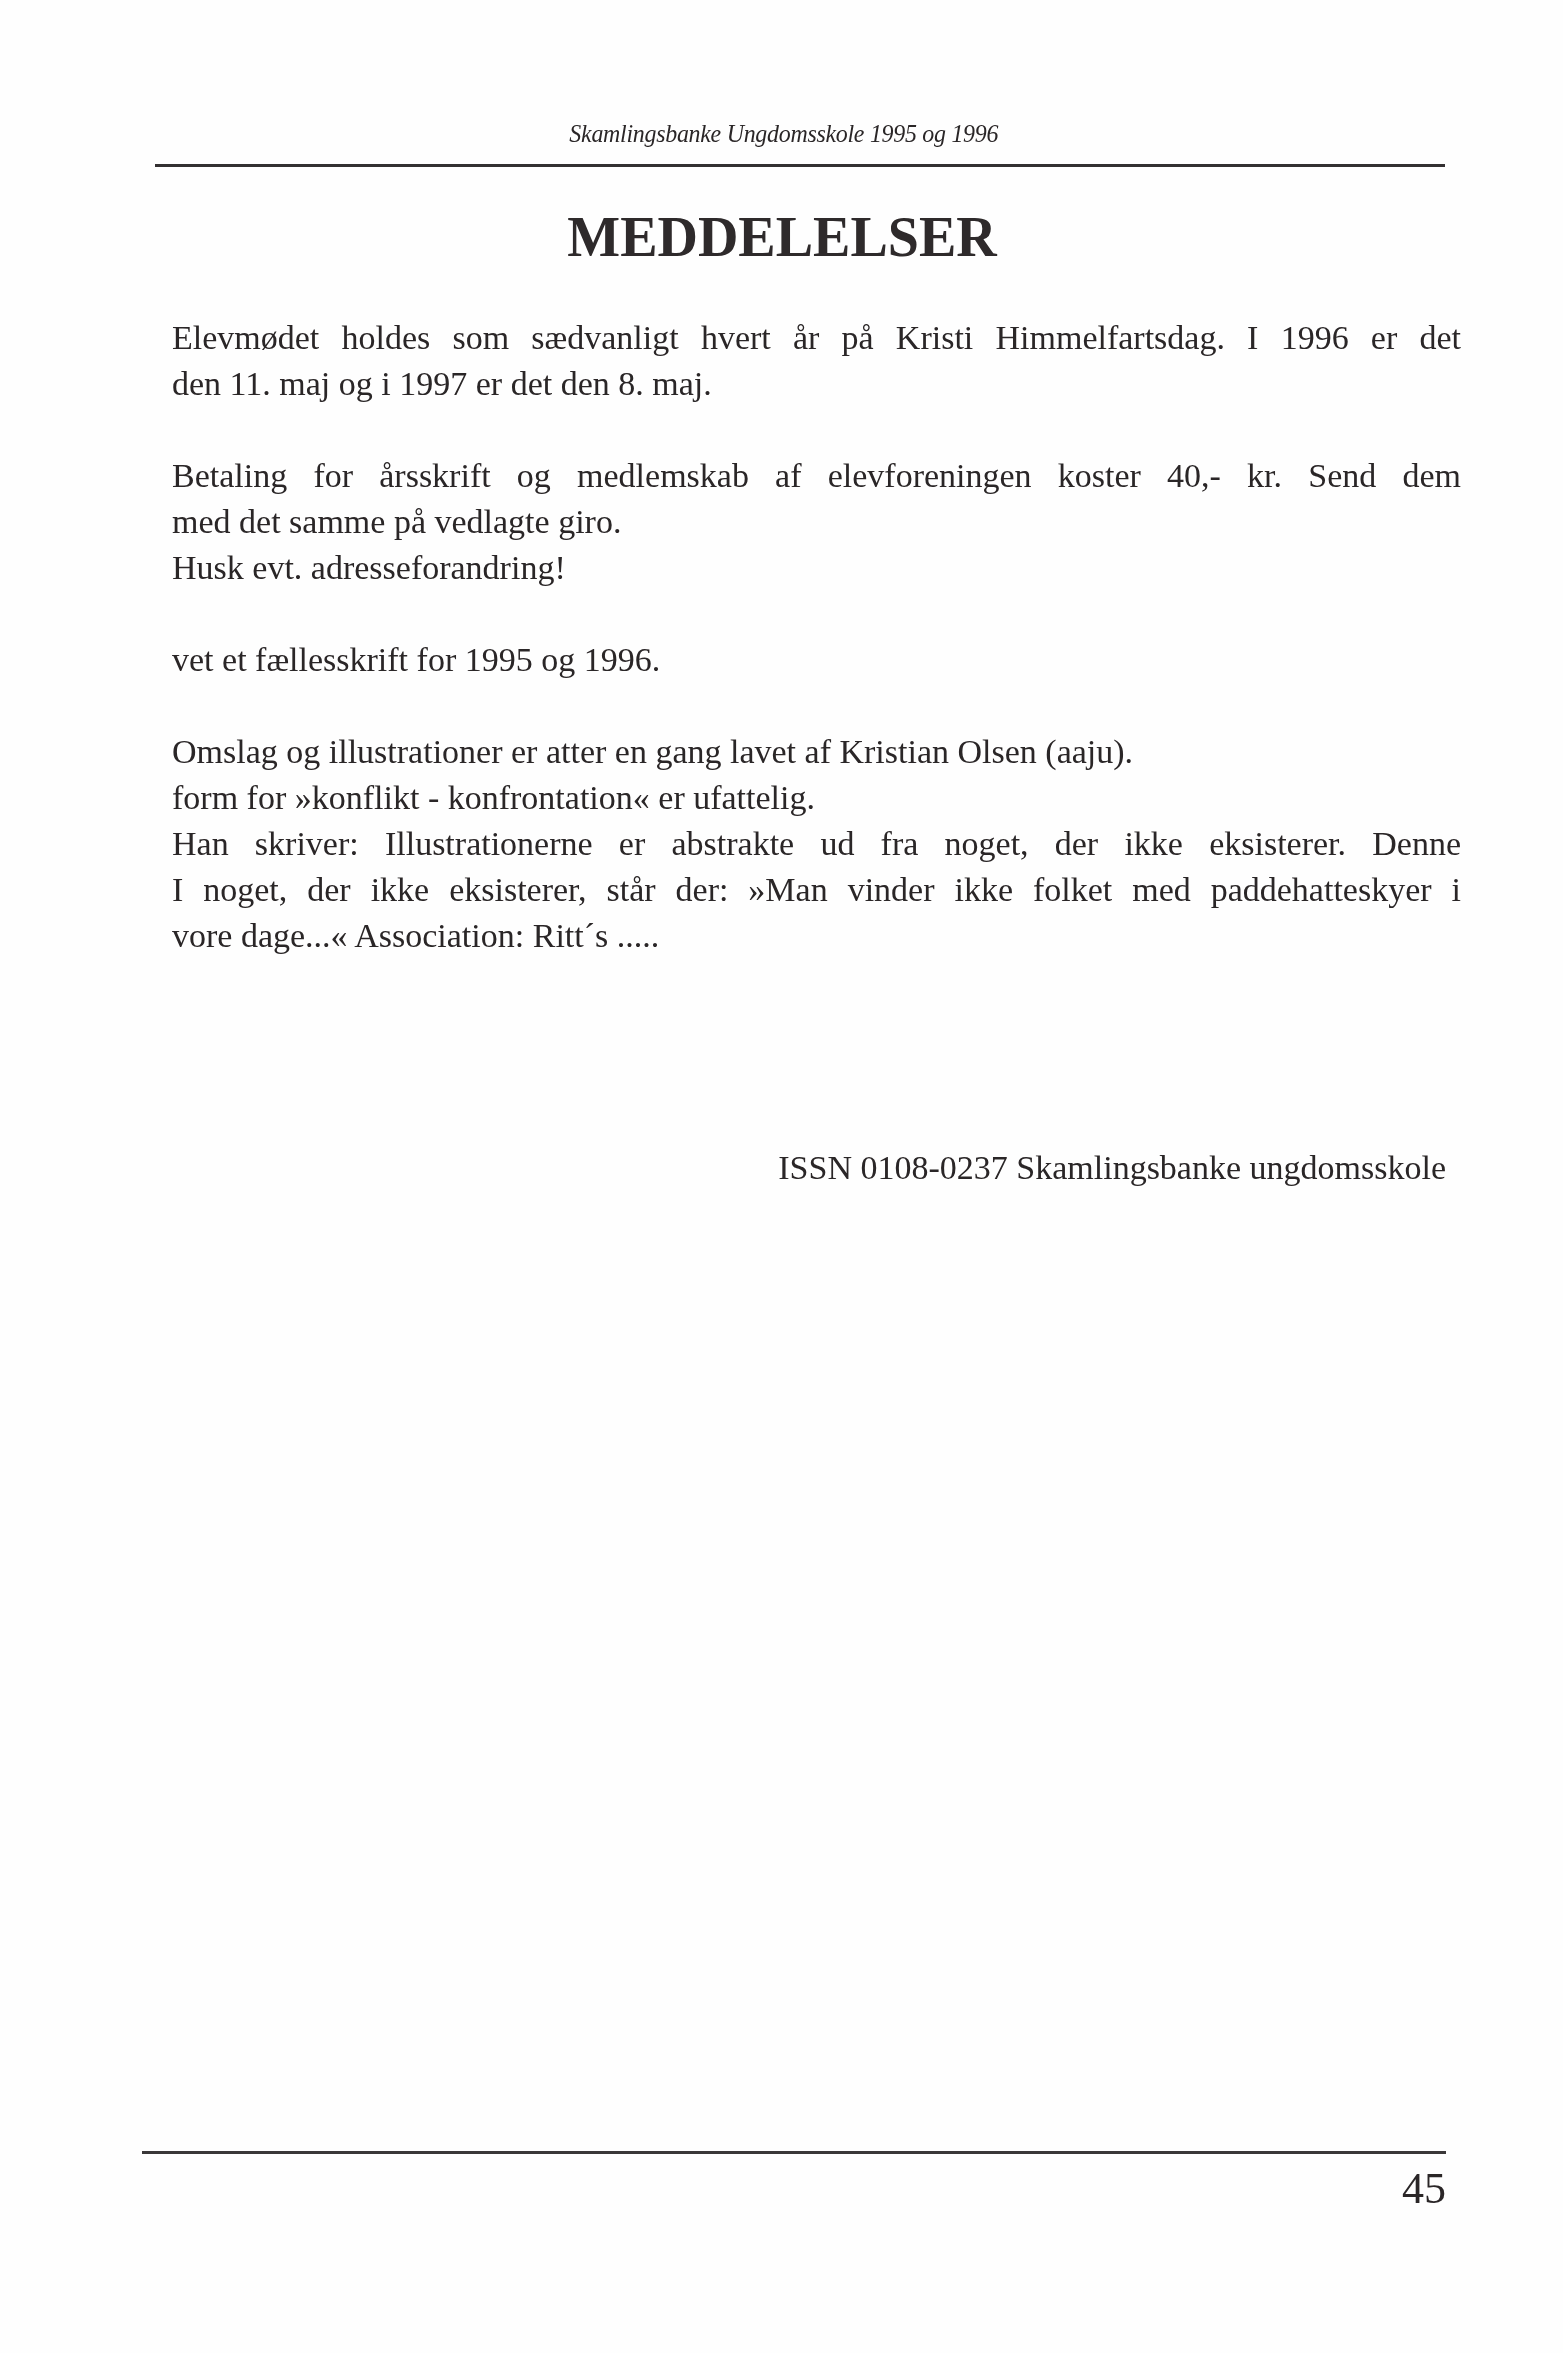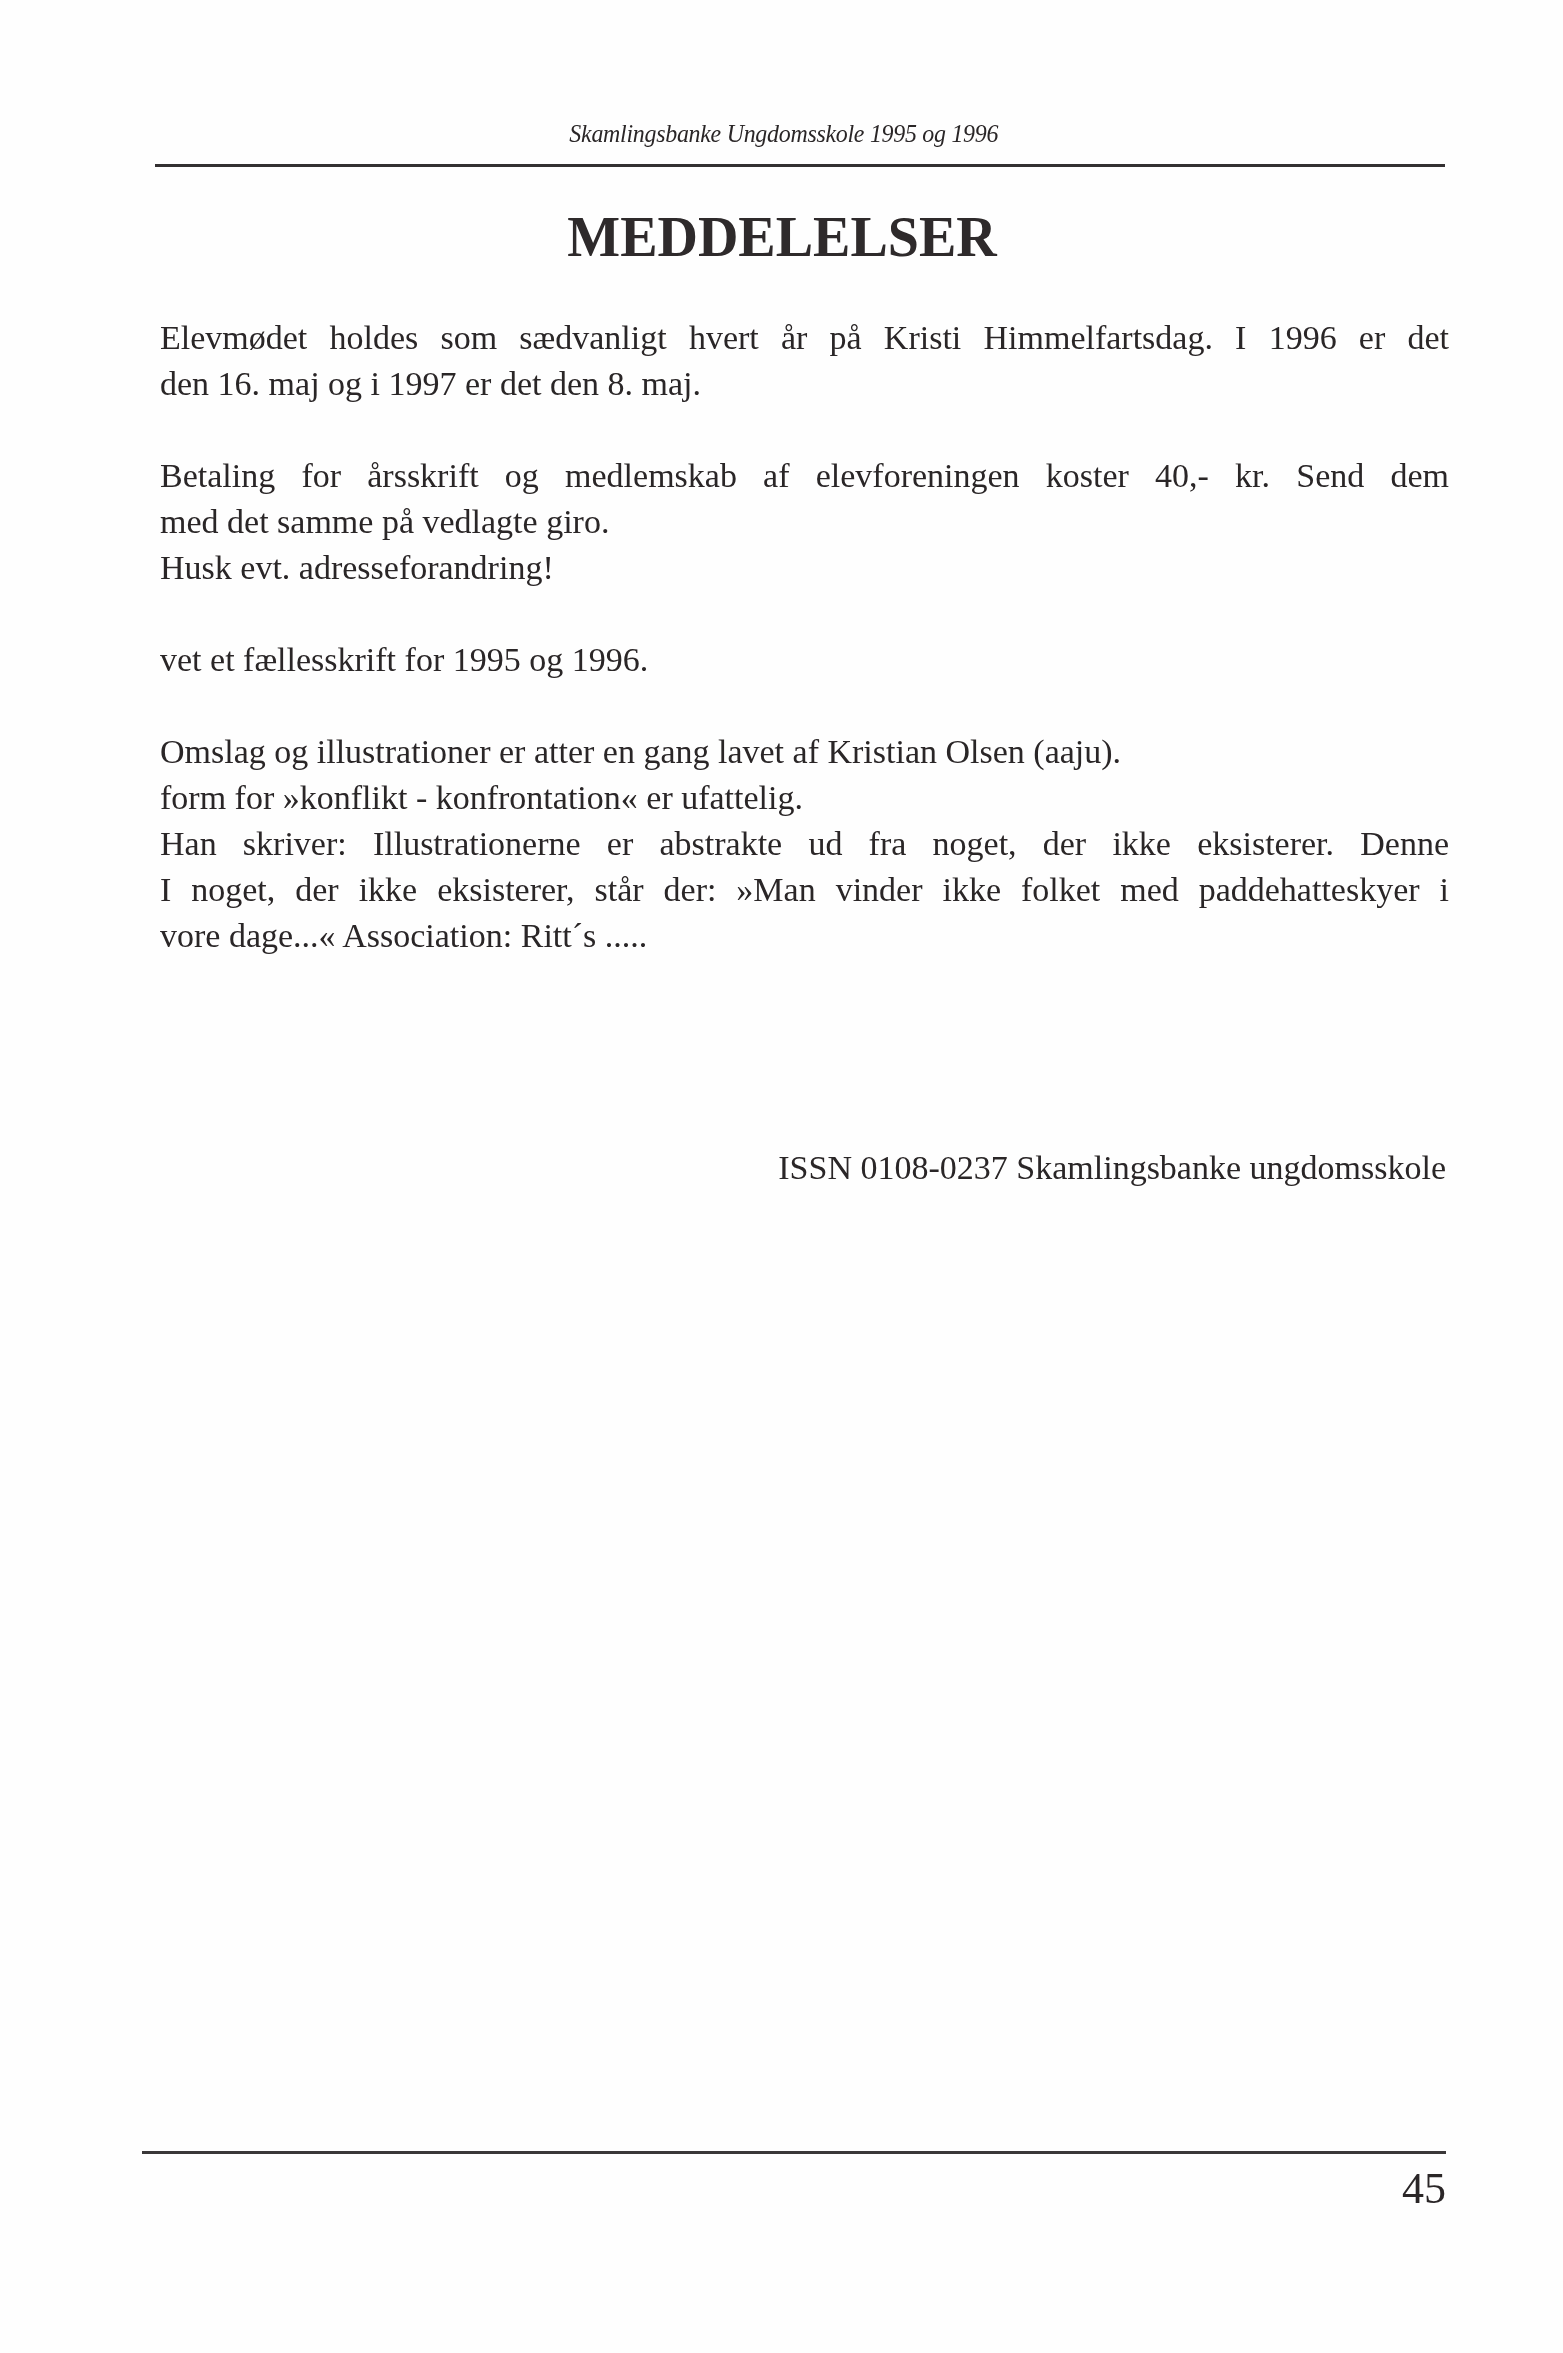--- a/index.html
+++ b/index.html
@@ -43,21 +43,21 @@
     top: 203px;
     text-align: center;
     font-weight: bold;
     font-size: 56px;
     line-height: 68px;
     letter-spacing: 0px;
     color: #2e2a2b;
   }
   .body-text {
     position: absolute;
-    left: 160px;
+    left: 172px;
     width: 1289px;
     top: 315px;
     font-size: 34px;
     line-height: 46px;
     text-align: justify;
     color: #2a2627;
   }
   .para {
     margin: 0 0 46px 0;
   }
@@ -102,21 +102,21 @@
 <body>
 
 <div class="running-header">Skamlingsbanke Ungdomsskole 1995 og 1996</div>
 <div class="header-rule"></div>
 
 <h1 class="page-title" style="margin:0;">MEDDELELSER</h1>
 
 <div class="body-text">
   <div class="para">
     <span class="line justify">Elevmødet holdes som sædvanligt hvert år på Kristi Himmelfartsdag. I 1996 er det</span>
-    <span class="line">den 16. maj og i 1997 er det den 8. maj.</span>
+    <span class="line">den 11. maj og i 1997 er det den 8. maj.</span>
   </div>
   <div class="para">
     <span class="line justify">Betaling for årsskrift og medlemskab af elevforeningen koster 40,- kr. Send dem</span>
     <span class="line">med det samme på vedlagte giro.</span>
     <span class="line">Husk evt. adresseforandring!</span>
   </div>
   <div class="para">
     <span class="line">vet et fællesskrift for 1995 og 1996.</span>
   </div>
   <div class="para">

